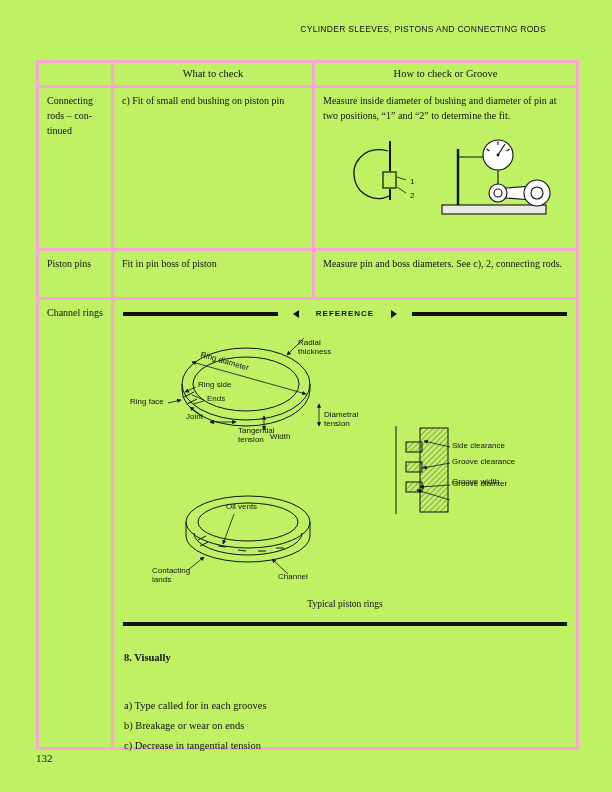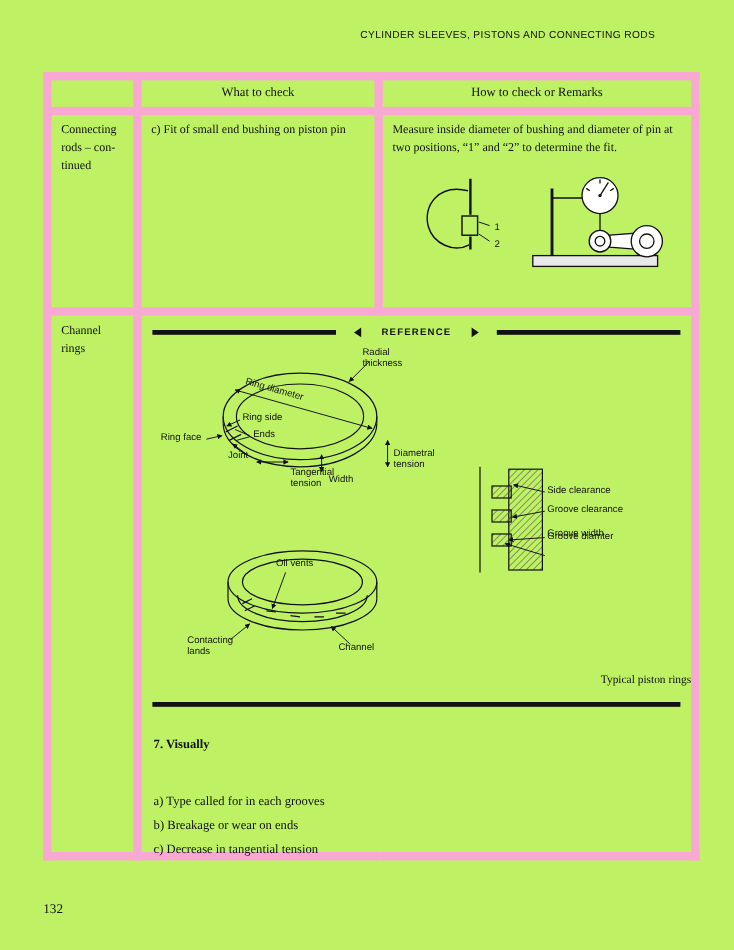--- a/index.html
+++ b/index.html
@@ -14,21 +14,21 @@
     letter-spacing:0.3px; color:#111;
   }
   .page-number {
     position:absolute; left:36px; top:752px; font-size:11px; color:#111;
   }
   table.main {
     position:absolute; left:36px; top:60px; width:540px;
     border-collapse:collapse; table-layout:fixed;
   }
   table.main th, table.main td {
-    border:7px solid #f9a8d4; vertical-align:top;
+    border:3px solid #f9a8d4; vertical-align:top;
     font-size:10px; line-height:1.5; padding:5px 8px;
   }
   table.main th { text-align:center; font-weight:normal; font-size:10.5px; padding:3px; }
   .pre { white-space:pre-line; }
   .ref-cell { padding:0 !important; }
   .ref-wrap { position:relative; width:100%; height:437px; }
   .ref-bar { position:absolute; left:9px; right:9px; display:flex; align-items:center; gap:15px; }
   .bar-line { flex:1; height:4px; background:#111; }
   .bar-text {
     font-family:"Liberation Sans", sans-serif; font-size:8px; font-weight:bold;
@@ -37,21 +37,21 @@
   .tri-l { width:0; height:0; border-top:4px solid transparent; border-bottom:4px solid transparent; border-right:6px solid #111; }
   .tri-r { width:0; height:0; border-top:4px solid transparent; border-bottom:4px solid transparent; border-left:6px solid #111; }
   .ref-art { position:absolute; left:0; top:0; pointer-events:none; }
   .lbl {
     position:absolute; font-family:"Liberation Sans", sans-serif;
     font-size:8px; line-height:1.15; color:#111; white-space:pre-line;
   }
   .rot { transform:rotate(16deg); transform-origin:0 0; }
   .ref-caption {
     position:absolute; top:297px; left:0; width:100%;
-    text-align:right; font-size:9.5px;
+    text-align:center; font-size:9.5px;
   }
   .vis-h { position:absolute; left:10px; top:350px; font-size:10.5px; font-weight:bold; }
   .vis-i { position:absolute; left:10px; font-size:10.5px;margin-top:24px; }
   .fig-rod { margin-top:4px; text-align:center; }
   svg text { font-family:"Liberation Sans", sans-serif; }
 </style>
 </head>
 <body>
 
 <div class="page">
@@ -61,21 +61,21 @@
   <table class="main">
     <colgroup>
         <col style="width:75px">
         <col style="width:201px">
         <col style="width:264px">
       </colgroup>
     <tbody>
         <tr>
       <th></th>
       <th>What to check</th>
-      <th>How to check or Remarks</th>
+      <th>How to check or Groove</th>
     </tr>
 
     <tr>
       <td class="pre" style="height:150px">Connecting
 rods – con-
 tinued</td>
       <td>c) Fit of small end bushing on piston pin</td>
       <td>
         <div>Measure inside diameter of bushing and diameter of pin at two positions, “1” and “2” to determine the fit.</div>
         <div class="fig-rod">
@@ -106,20 +106,25 @@
               <circle cx="172" cy="66" r="4"></circle>
               <circle cx="211" cy="66" r="13" fill="#ffffff"></circle>
               <circle cx="211" cy="66" r="6"></circle>
             </g>
           </svg>
         </div>
       </td>
     </tr>
 
 
+    <tr>
+      <td style="height:36px">Piston pins</td>
+      <td>Fit in pin boss of piston</td>
+      <td>Measure pin and boss diameters. See c), 2, connecting rods.</td>
+    </tr>
 
     <tr>
       <td style="height:437px">Channel rings</td>
       <td class="ref-cell" colspan="2">
         <div class="ref-wrap">
 
           <div class="ref-bar" style="top:8px">
             <div class="bar-line"></div>
             <span class="tri-l"></span>
             <span class="bar-text">REFERENCE</span>
@@ -187,21 +192,21 @@
               <line x1="84" y1="240" x2="92" y2="236"></line>
               <line x1="86" y1="246" x2="94" y2="242"></line>
             </g>
             <g stroke="#111" fill="none" stroke-width="0.8">
               <line x1="120" y1="214" x2="109" y2="244" marker-end="url(#arr)"></line>
               <line x1="74" y1="270" x2="90" y2="257" marker-end="url(#arr)"></line>
               <line x1="174" y1="274" x2="158" y2="259" marker-end="url(#arr)"></line>
             </g>
           </svg>
 
-          <div class="lbl" style="left:184px; top:26px; width:52px">Radial
+          <div class="lbl" style="left:184px; top:38px; width:52px">Radial
 thickness</div>
           <div class="lbl rot" style="left:88px; top:50px">Ring diameter</div>
           <div class="lbl" style="left:84px; top:80px">Ring side</div>
           <div class="lbl" style="left:93px; top:94px">Ends</div>
           <div class="lbl" style="left:16px; top:97px">Ring face</div>
           <div class="lbl" style="left:72px; top:112px">Joint</div>
           <div class="lbl" style="left:124px; top:126px; width:56px">Tangential
 tension</div>
           <div class="lbl" style="left:156px; top:132px">Width</div>
           <div class="lbl" style="left:210px; top:110px; width:54px">Diametral
@@ -216,21 +221,21 @@
           <div class="lbl" style="left:38px; top:266px; width:60px">Contacting
 lands</div>
           <div class="lbl" style="left:164px; top:272px">Channel</div>
 
           <div class="ref-caption">Typical piston rings</div>
 
           <div class="ref-bar" style="top:322px">
             <div class="bar-line"></div>
           </div>
 
-          <div class="vis-h">7. Visually</div>
+          <div class="vis-h">8. Visually</div>
           <div class="vis-i" style="top:374px">a) Type called for in each grooves</div>
           <div class="vis-i" style="top:394px">b) Breakage or wear on ends</div>
           <div class="vis-i" style="top:414px">c) Decrease in tangential tension</div>
 
         </div>
       </td>
     </tr>
   </tbody>
     </table>
 

